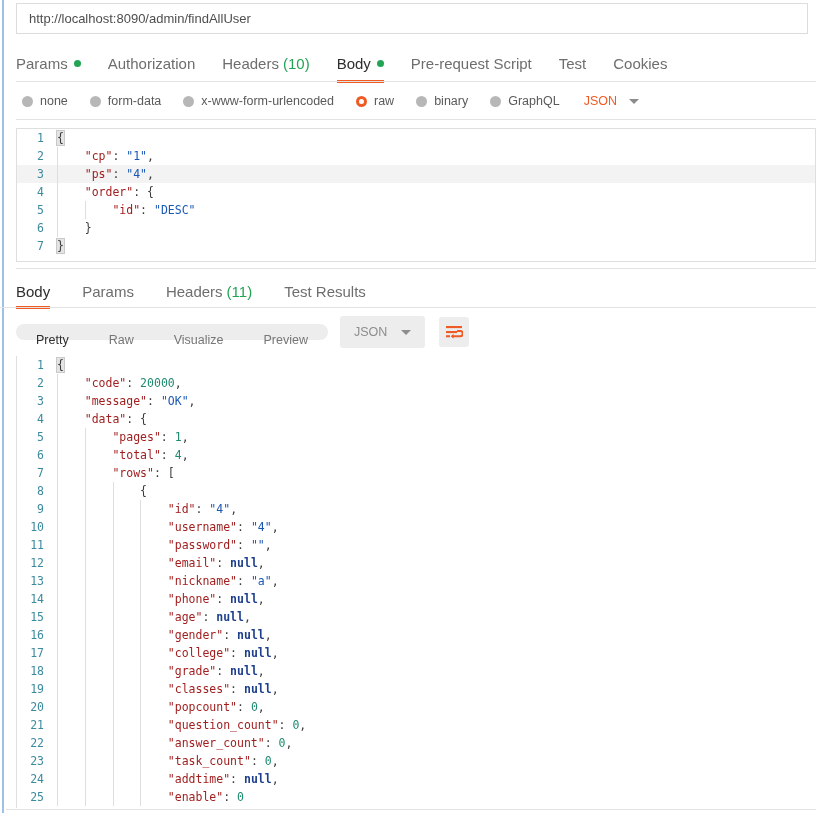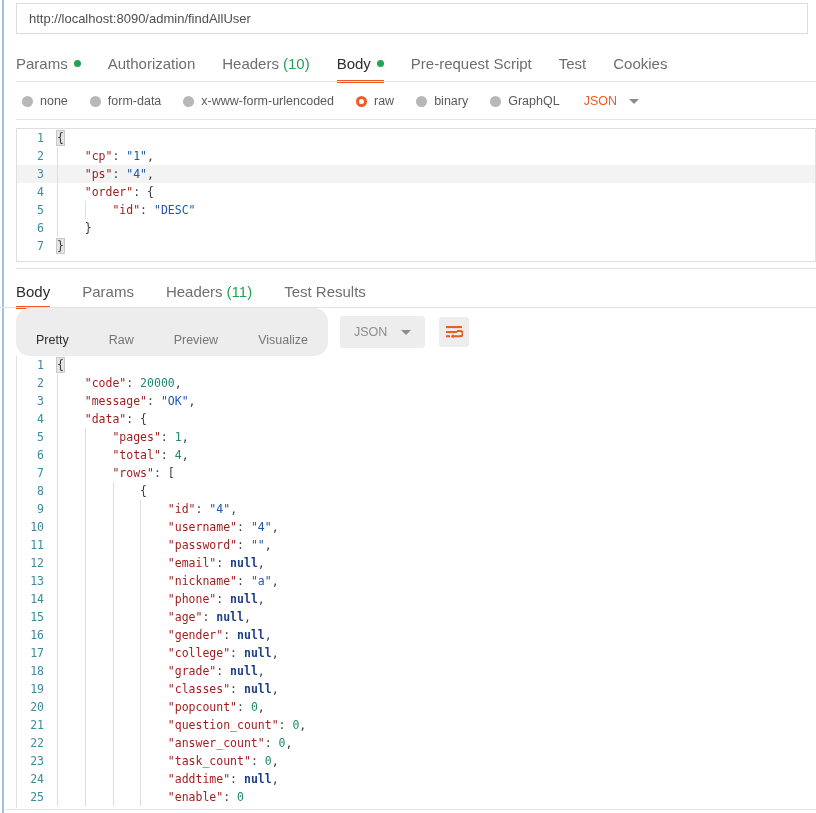--- a/index.html
+++ b/index.html
@@ -215,22 +215,22 @@
   
   .resp-toolbar {
     position: absolute;
     left: 16px; top: 316px;
     height: 32px;
     display: flex;
     align-items: center;
   }
   .seg {
     display: flex;
-    align-items: flex-end;
-    height: 48px;
+    align-items: flex-start;
+    height: 16px;
     background: #ededed;
     border-radius: 14px;
   }
   .seg-item {
     padding: 0 20px;
     height: 32px;
     line-height: 32px;
     font-size: 12.5px;
     color: #767676;
     white-space: nowrap;
@@ -363,22 +363,22 @@
       <div class="tab">
         <span>Test Results</span>
       </div>
     </div>
   <div class="hr" style="left:0; width:816px; top:307px"></div>
 
   <div class="resp-toolbar">
     <div class="seg" id="view-modes">
         <div class="seg-item active">Pretty</div>
         <div class="seg-item">Raw</div>
+        <div class="seg-item">Visualize</div>
         <div class="seg-item">Preview</div>
-        <div class="seg-item">Visualize</div>
       </div>
     <div class="seg2">
       <span>JSON</span>
       <span class="caret-sm"></span>
     </div>
     <div class="wrap-btn">
       <svg width="17" height="14" viewBox="0 0 17 14">
         <rect x="0" y="1" width="16" height="2.1" fill="#ef5b25"></rect>
         <rect x="0" y="6" width="11" height="2.1" fill="#ef5b25"></rect>
         <path d="M11 6 h3.2 a2.6 2.6 0 0 1 0 5.2 H6" stroke="#ef5b25" stroke-width="2.1" fill="none"></path>

